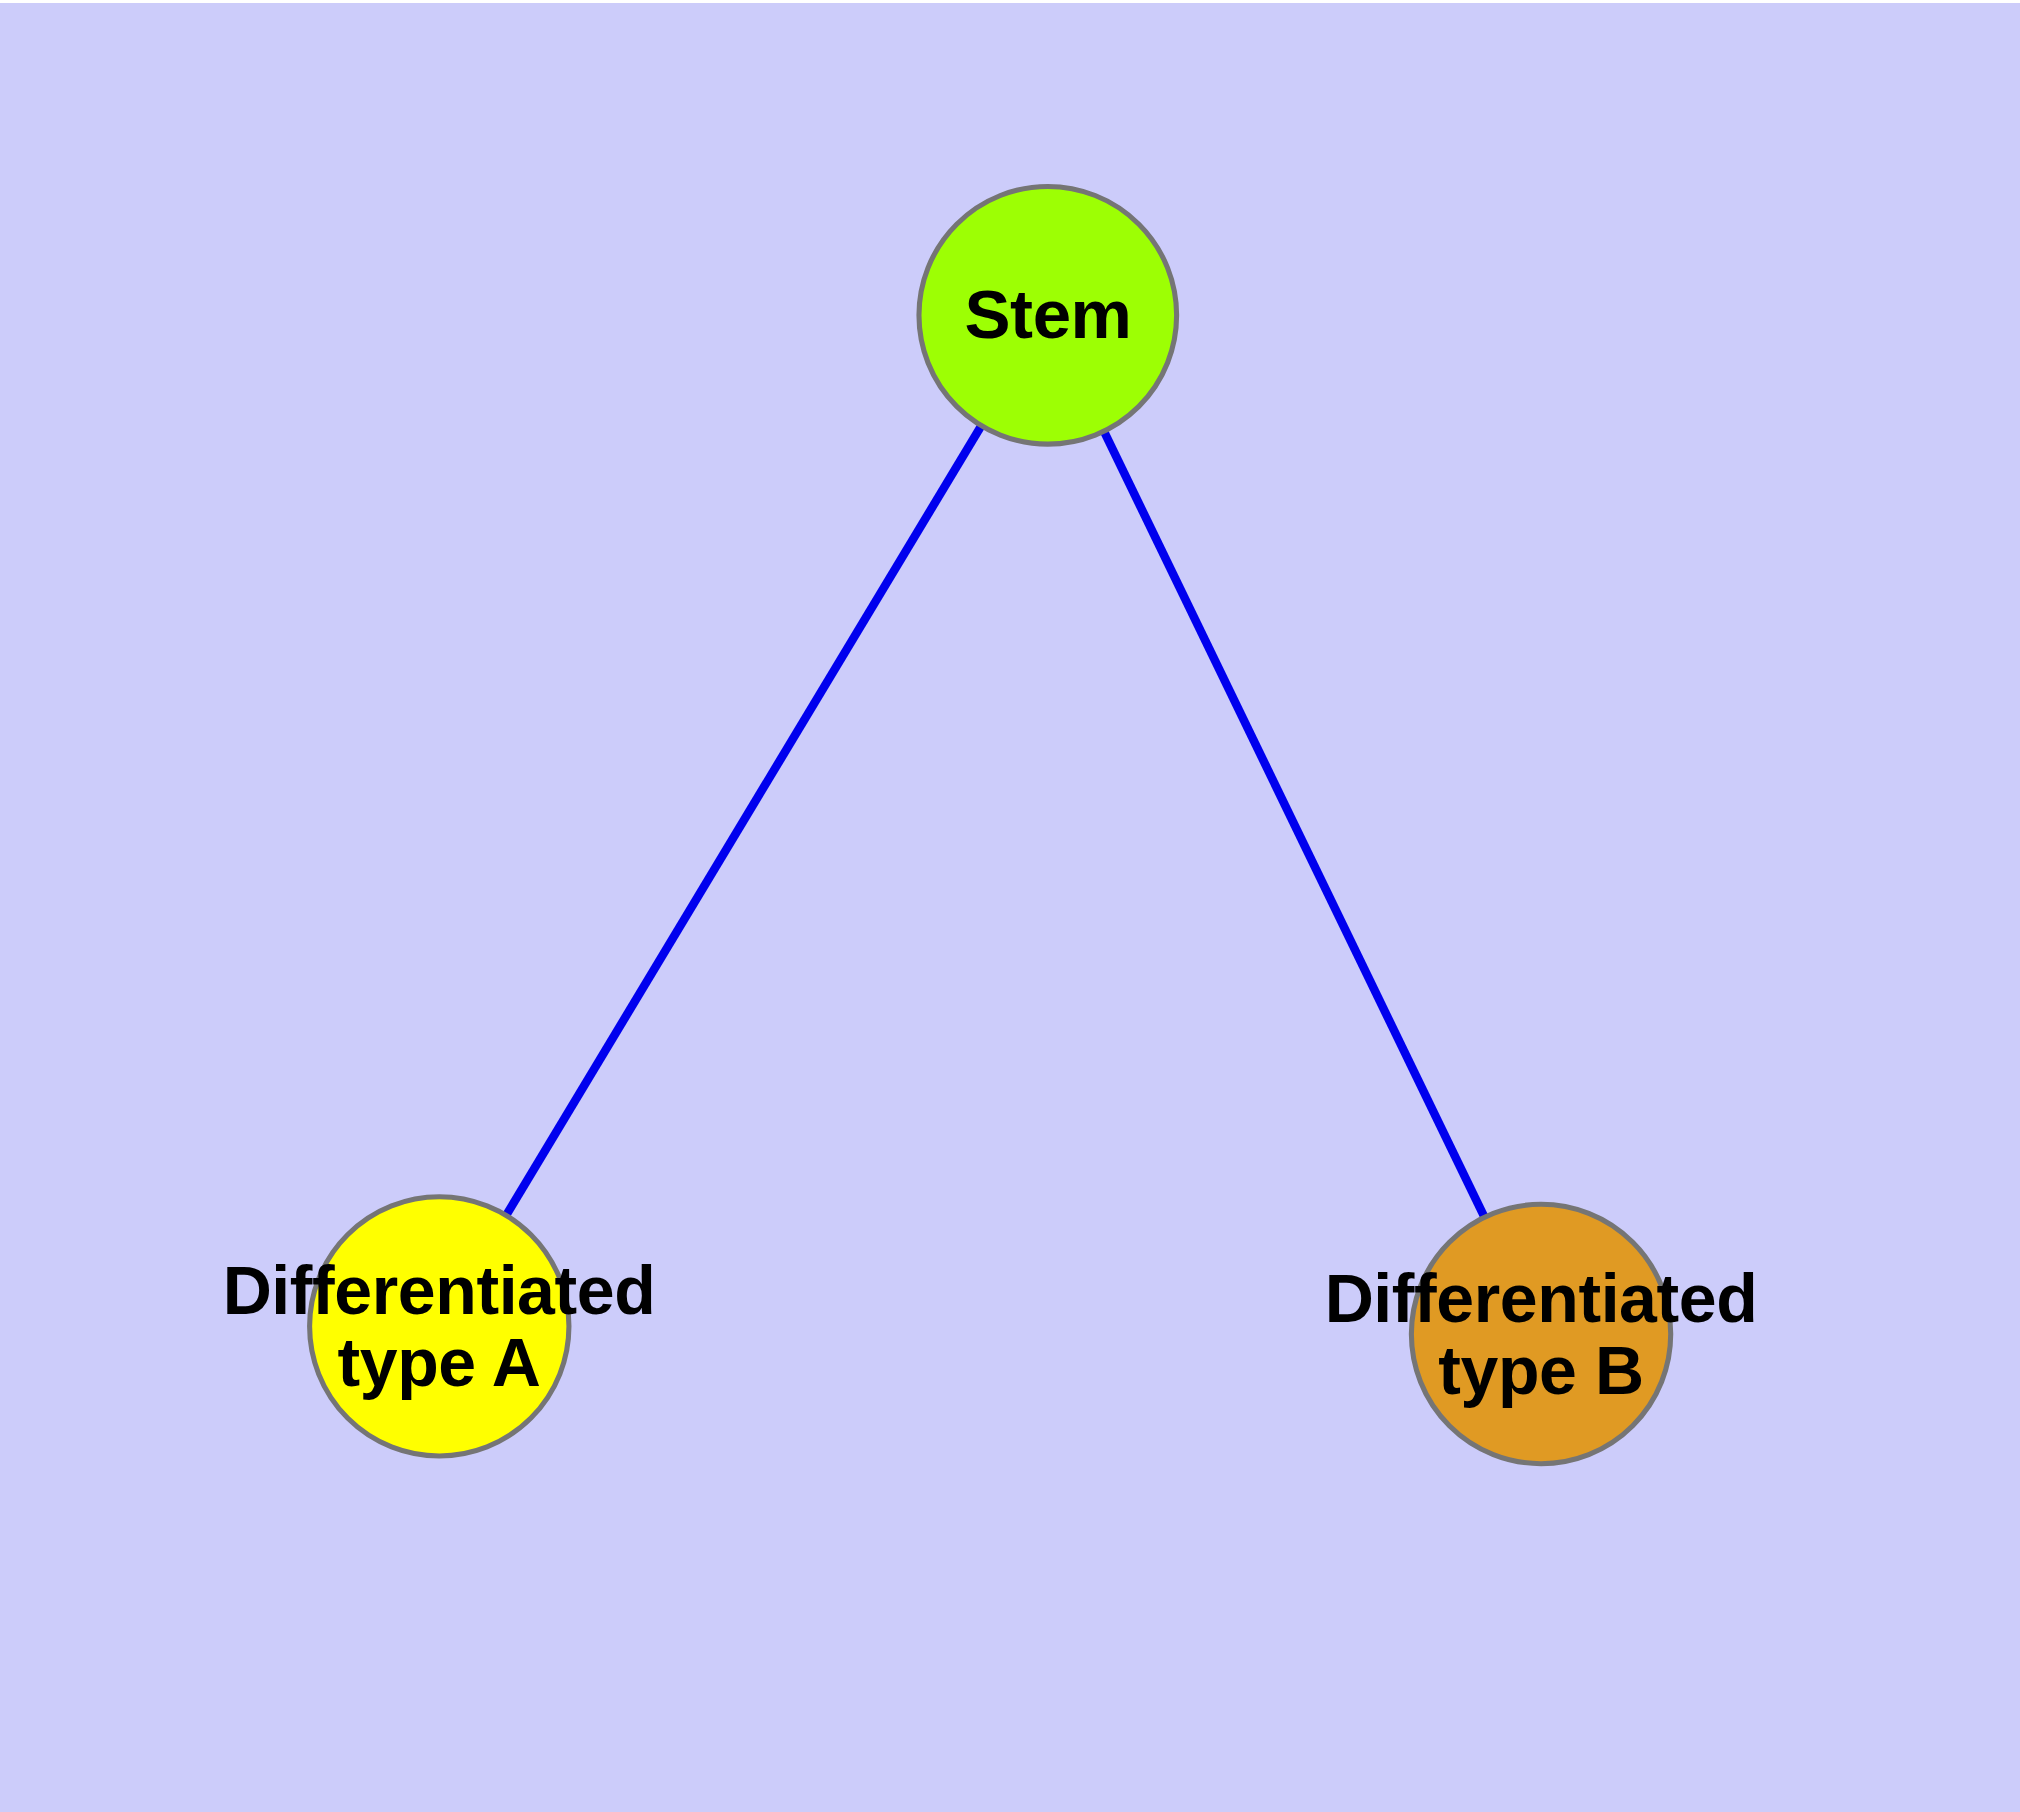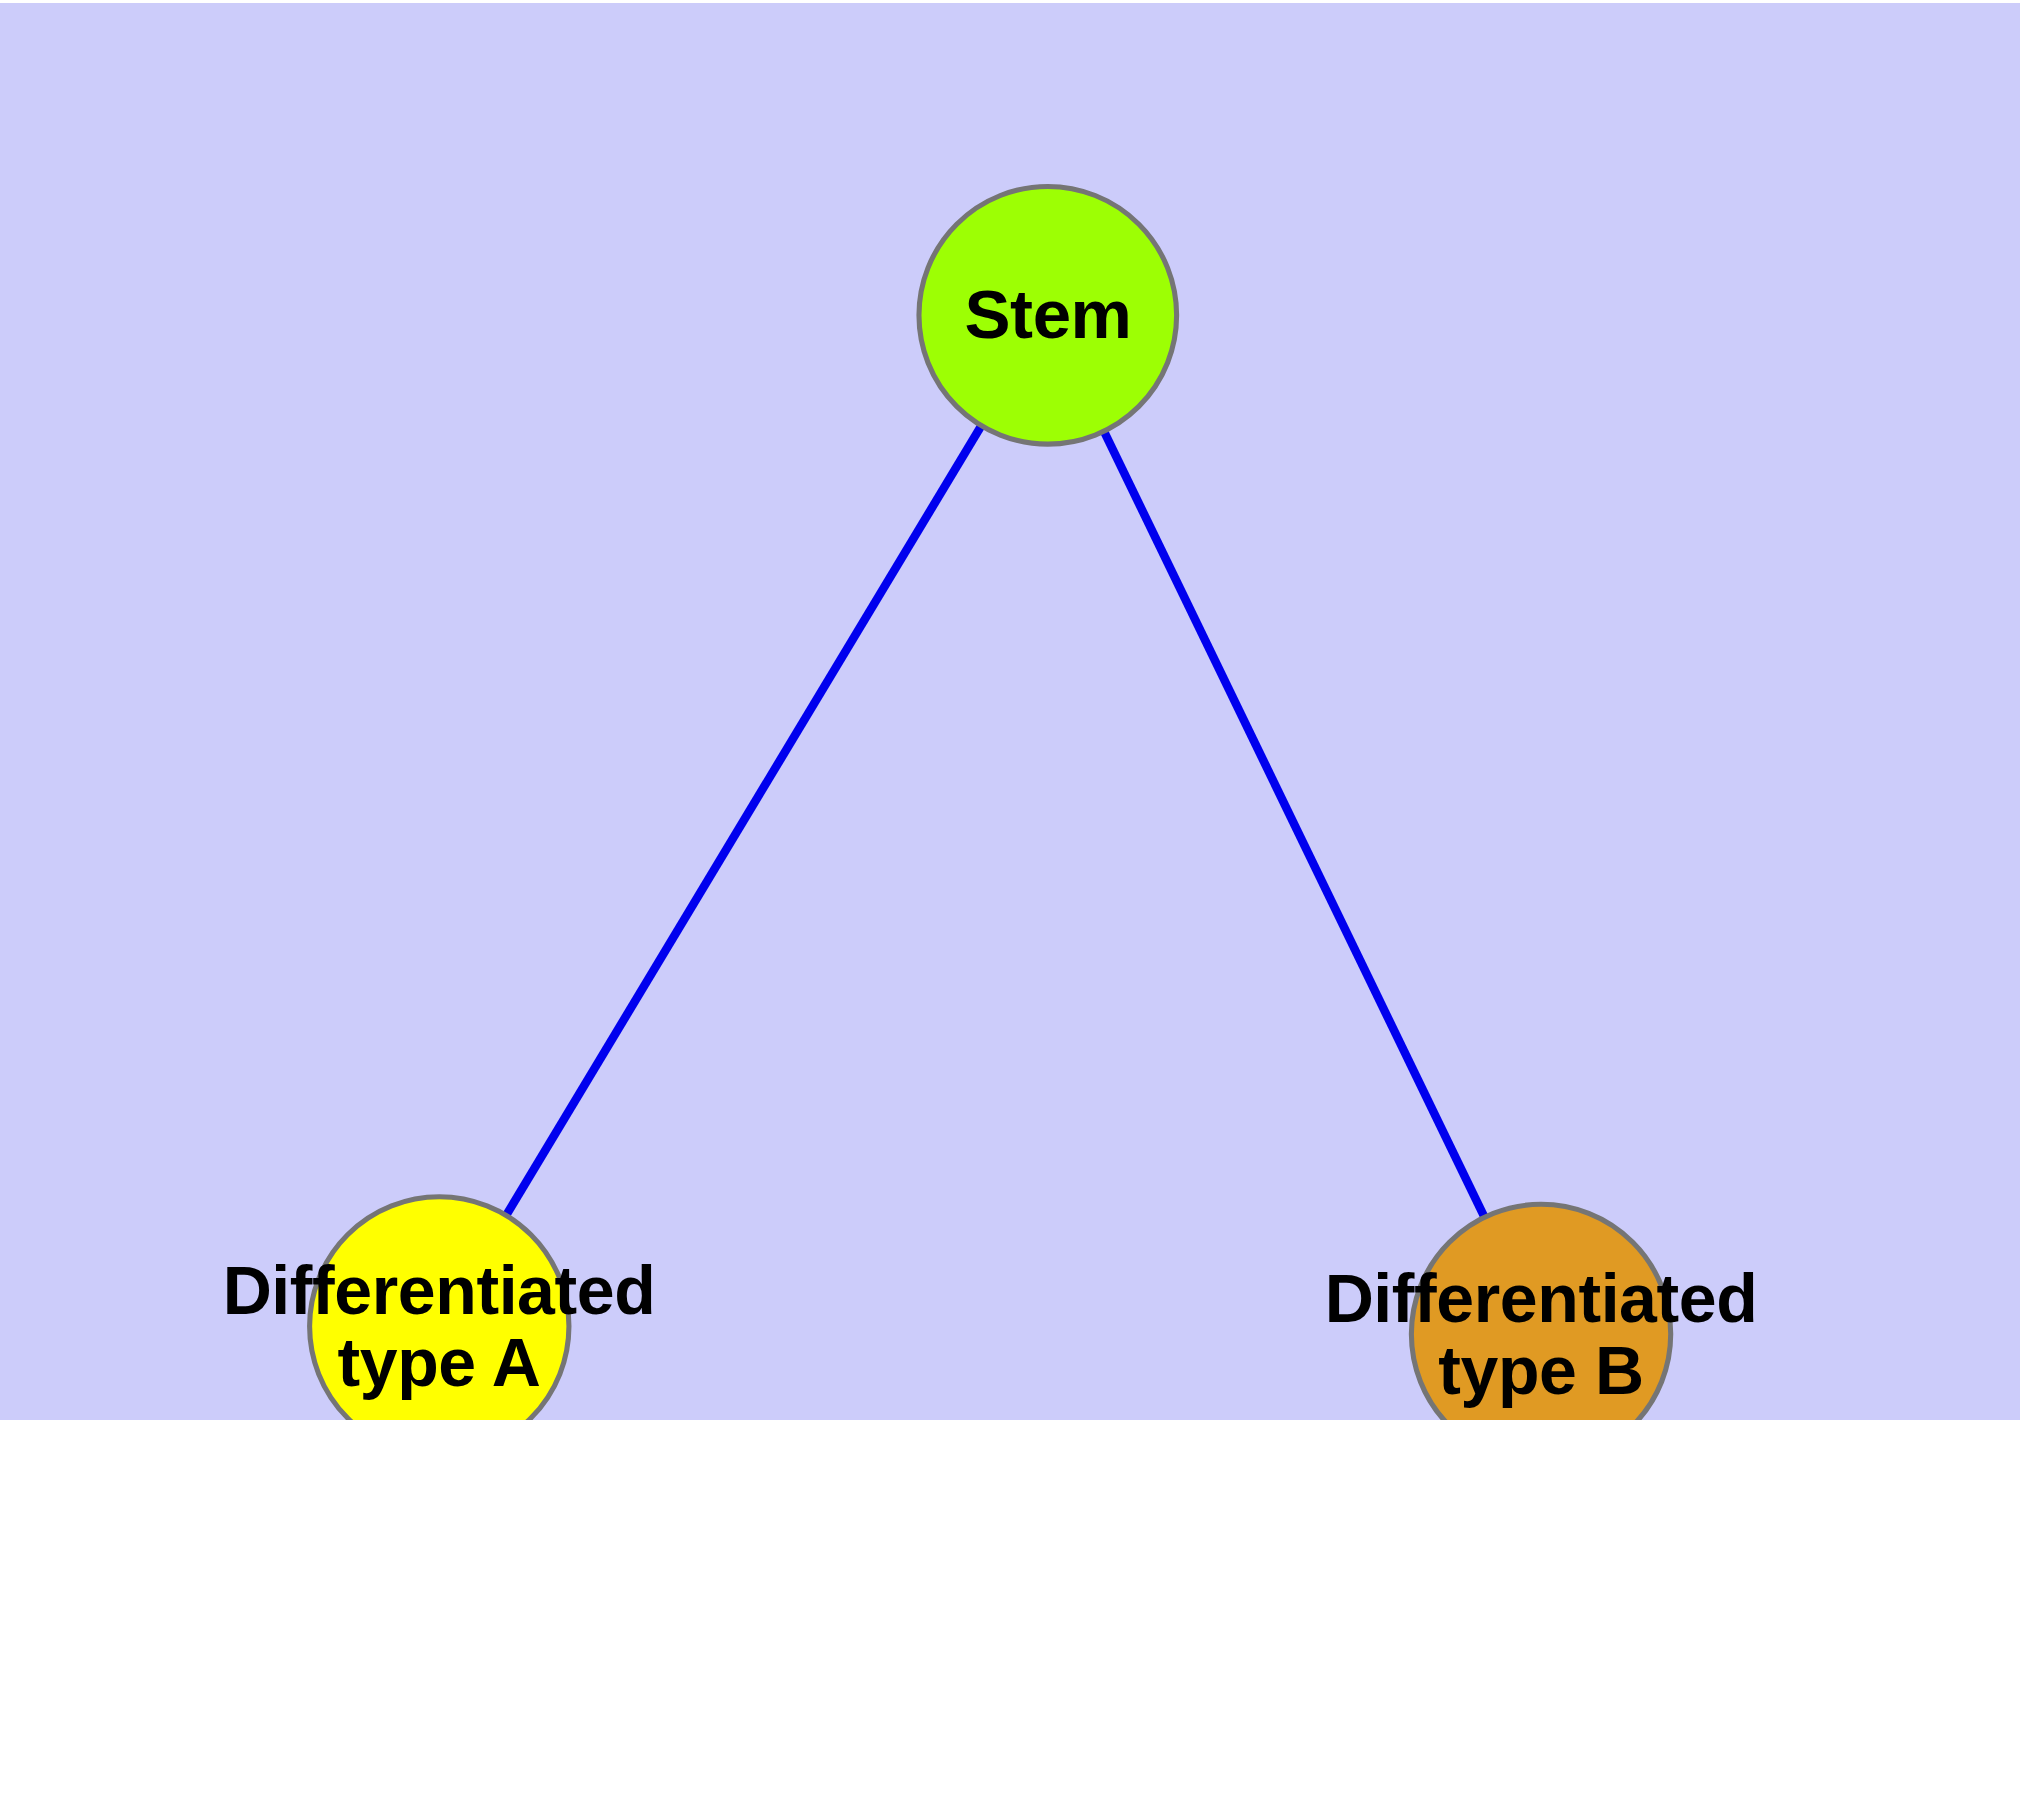--- a/index.html
+++ b/index.html
@@ -3,21 +3,21 @@
 <meta charset="utf-8">
 <style>
   html, body {
     margin: 0;
     padding: 0;
     background: #ffffff;
   }
   #canvas {
     position: relative;
     width: 2021px;
-    height: 1420px;
+    height: 1812px;
     overflow: hidden;
     font-family: "Liberation Sans", "DejaVu Sans", sans-serif;
   }
   #bg-plot {
     position: absolute;
     left: 0;
     top: 3.4px;
     width: 2021px;
     height: 1809px;
     background: #ccccfa;

